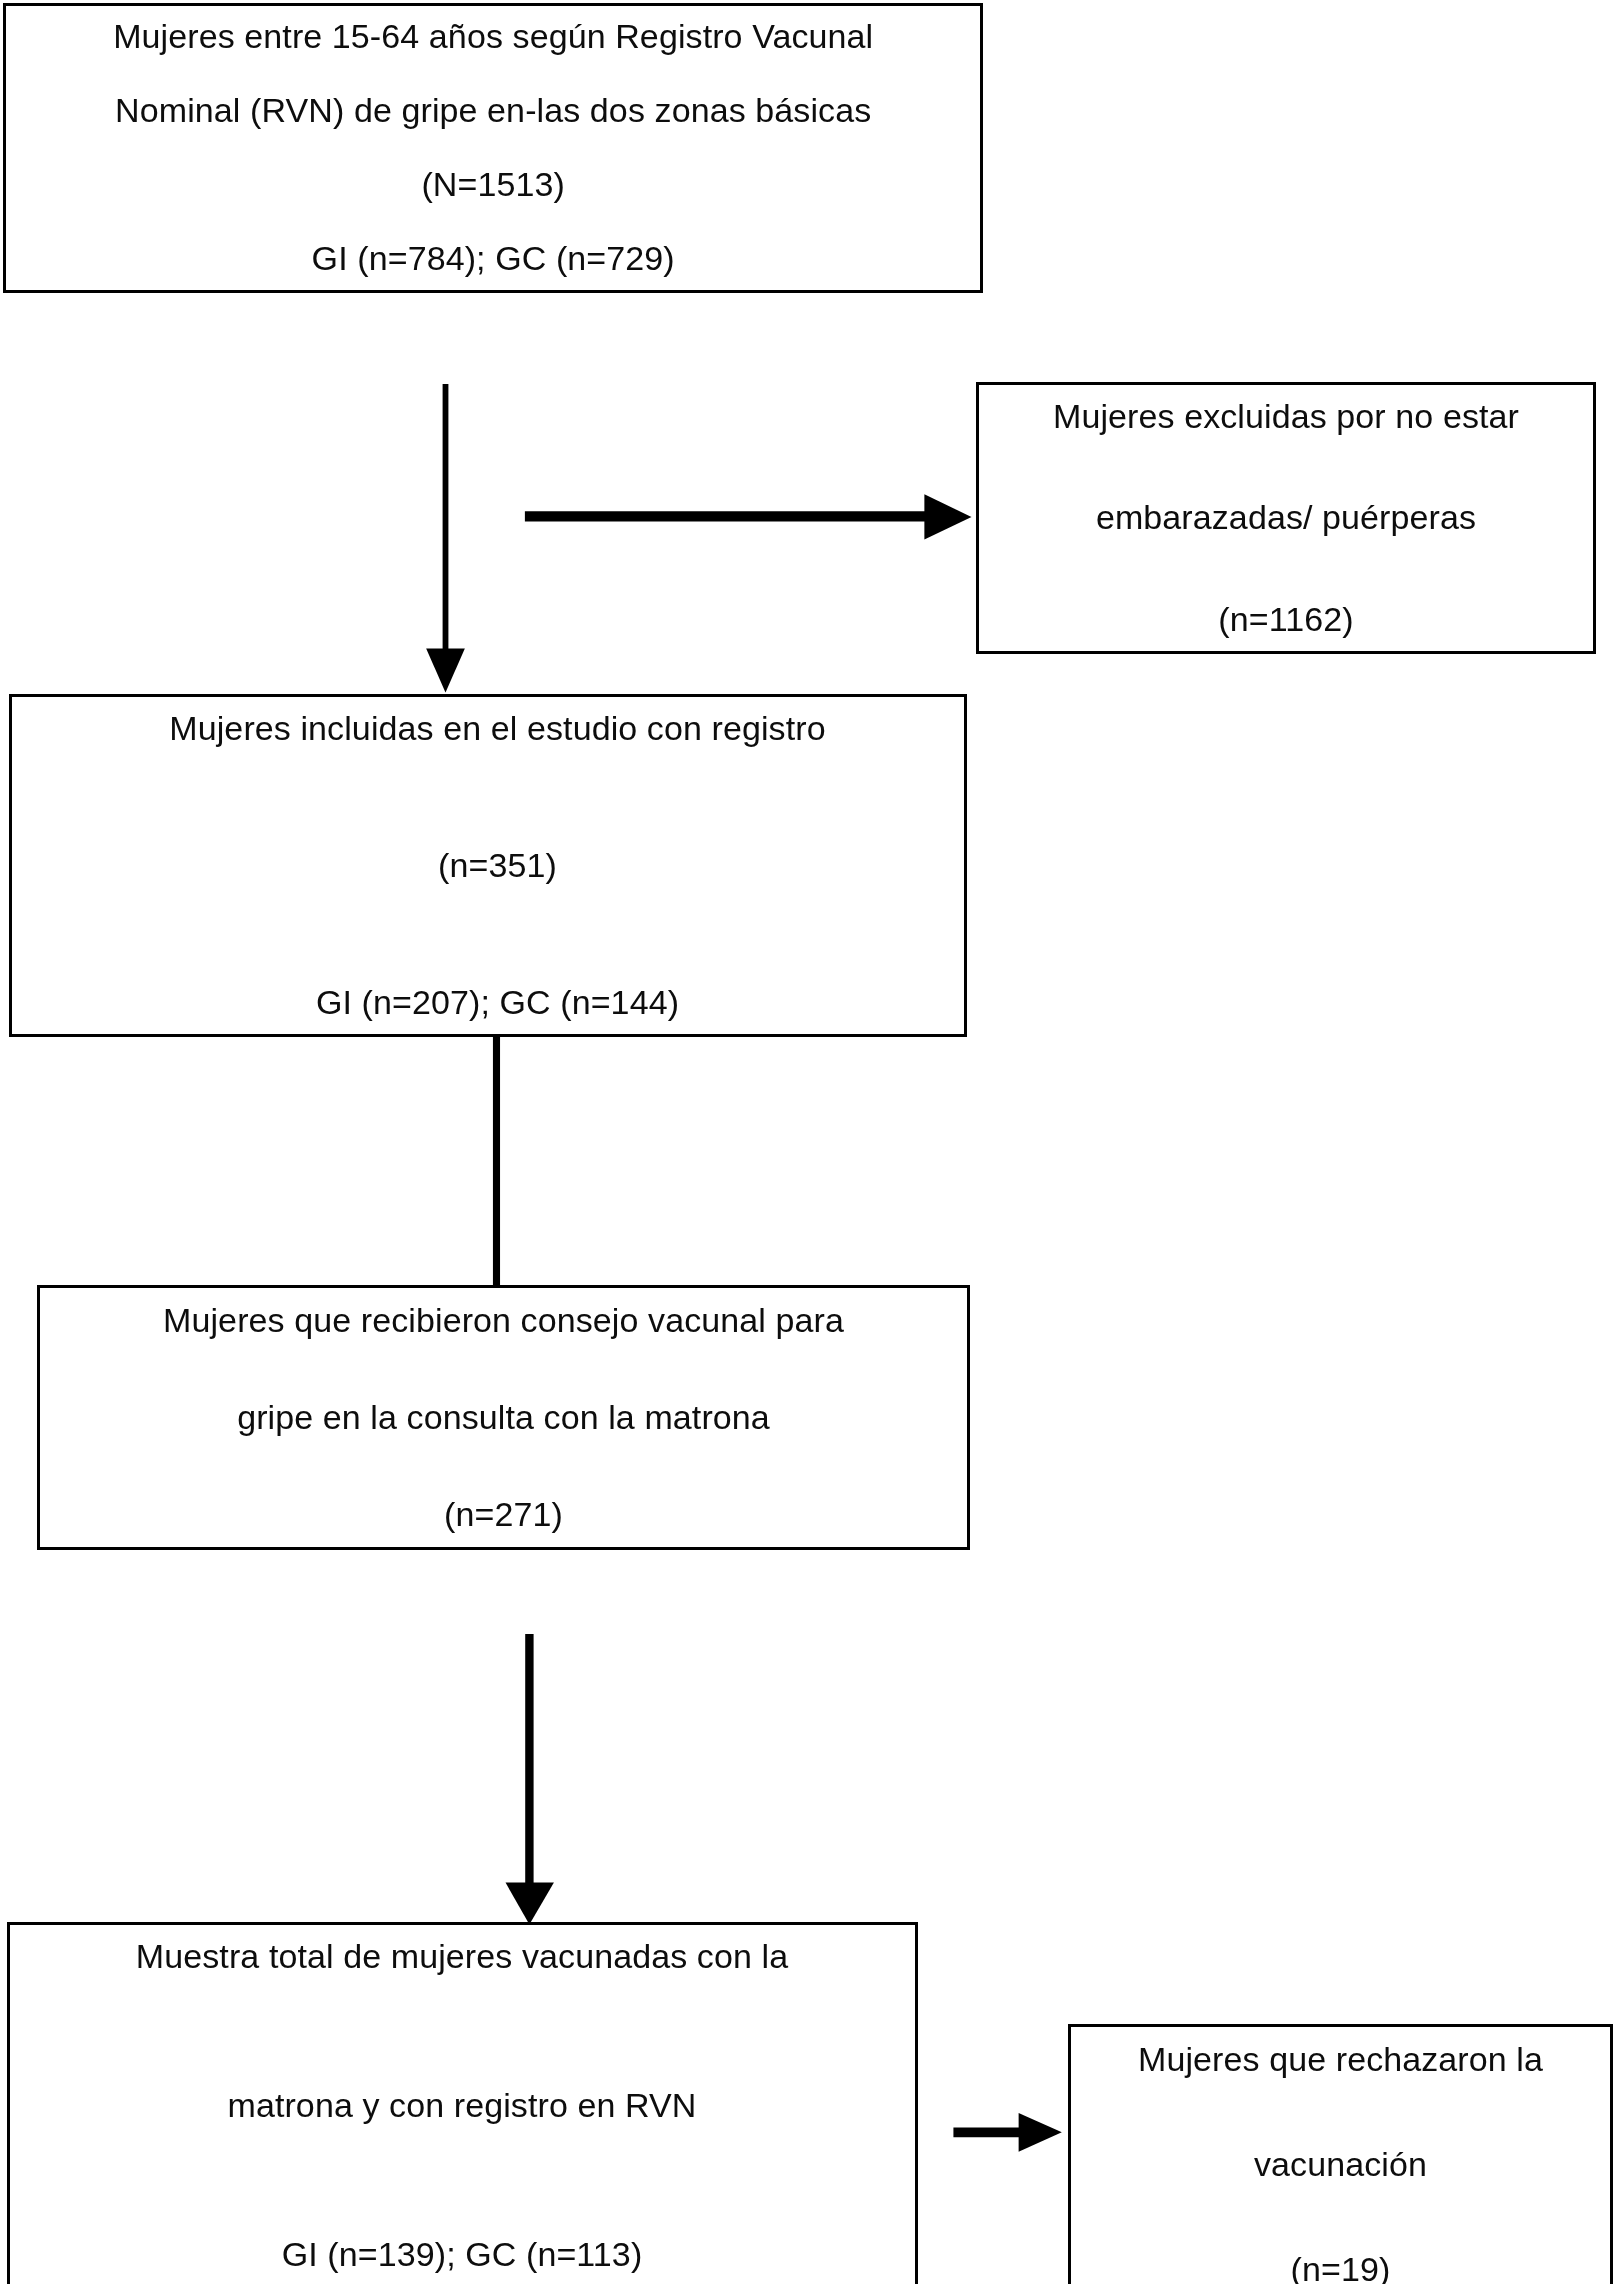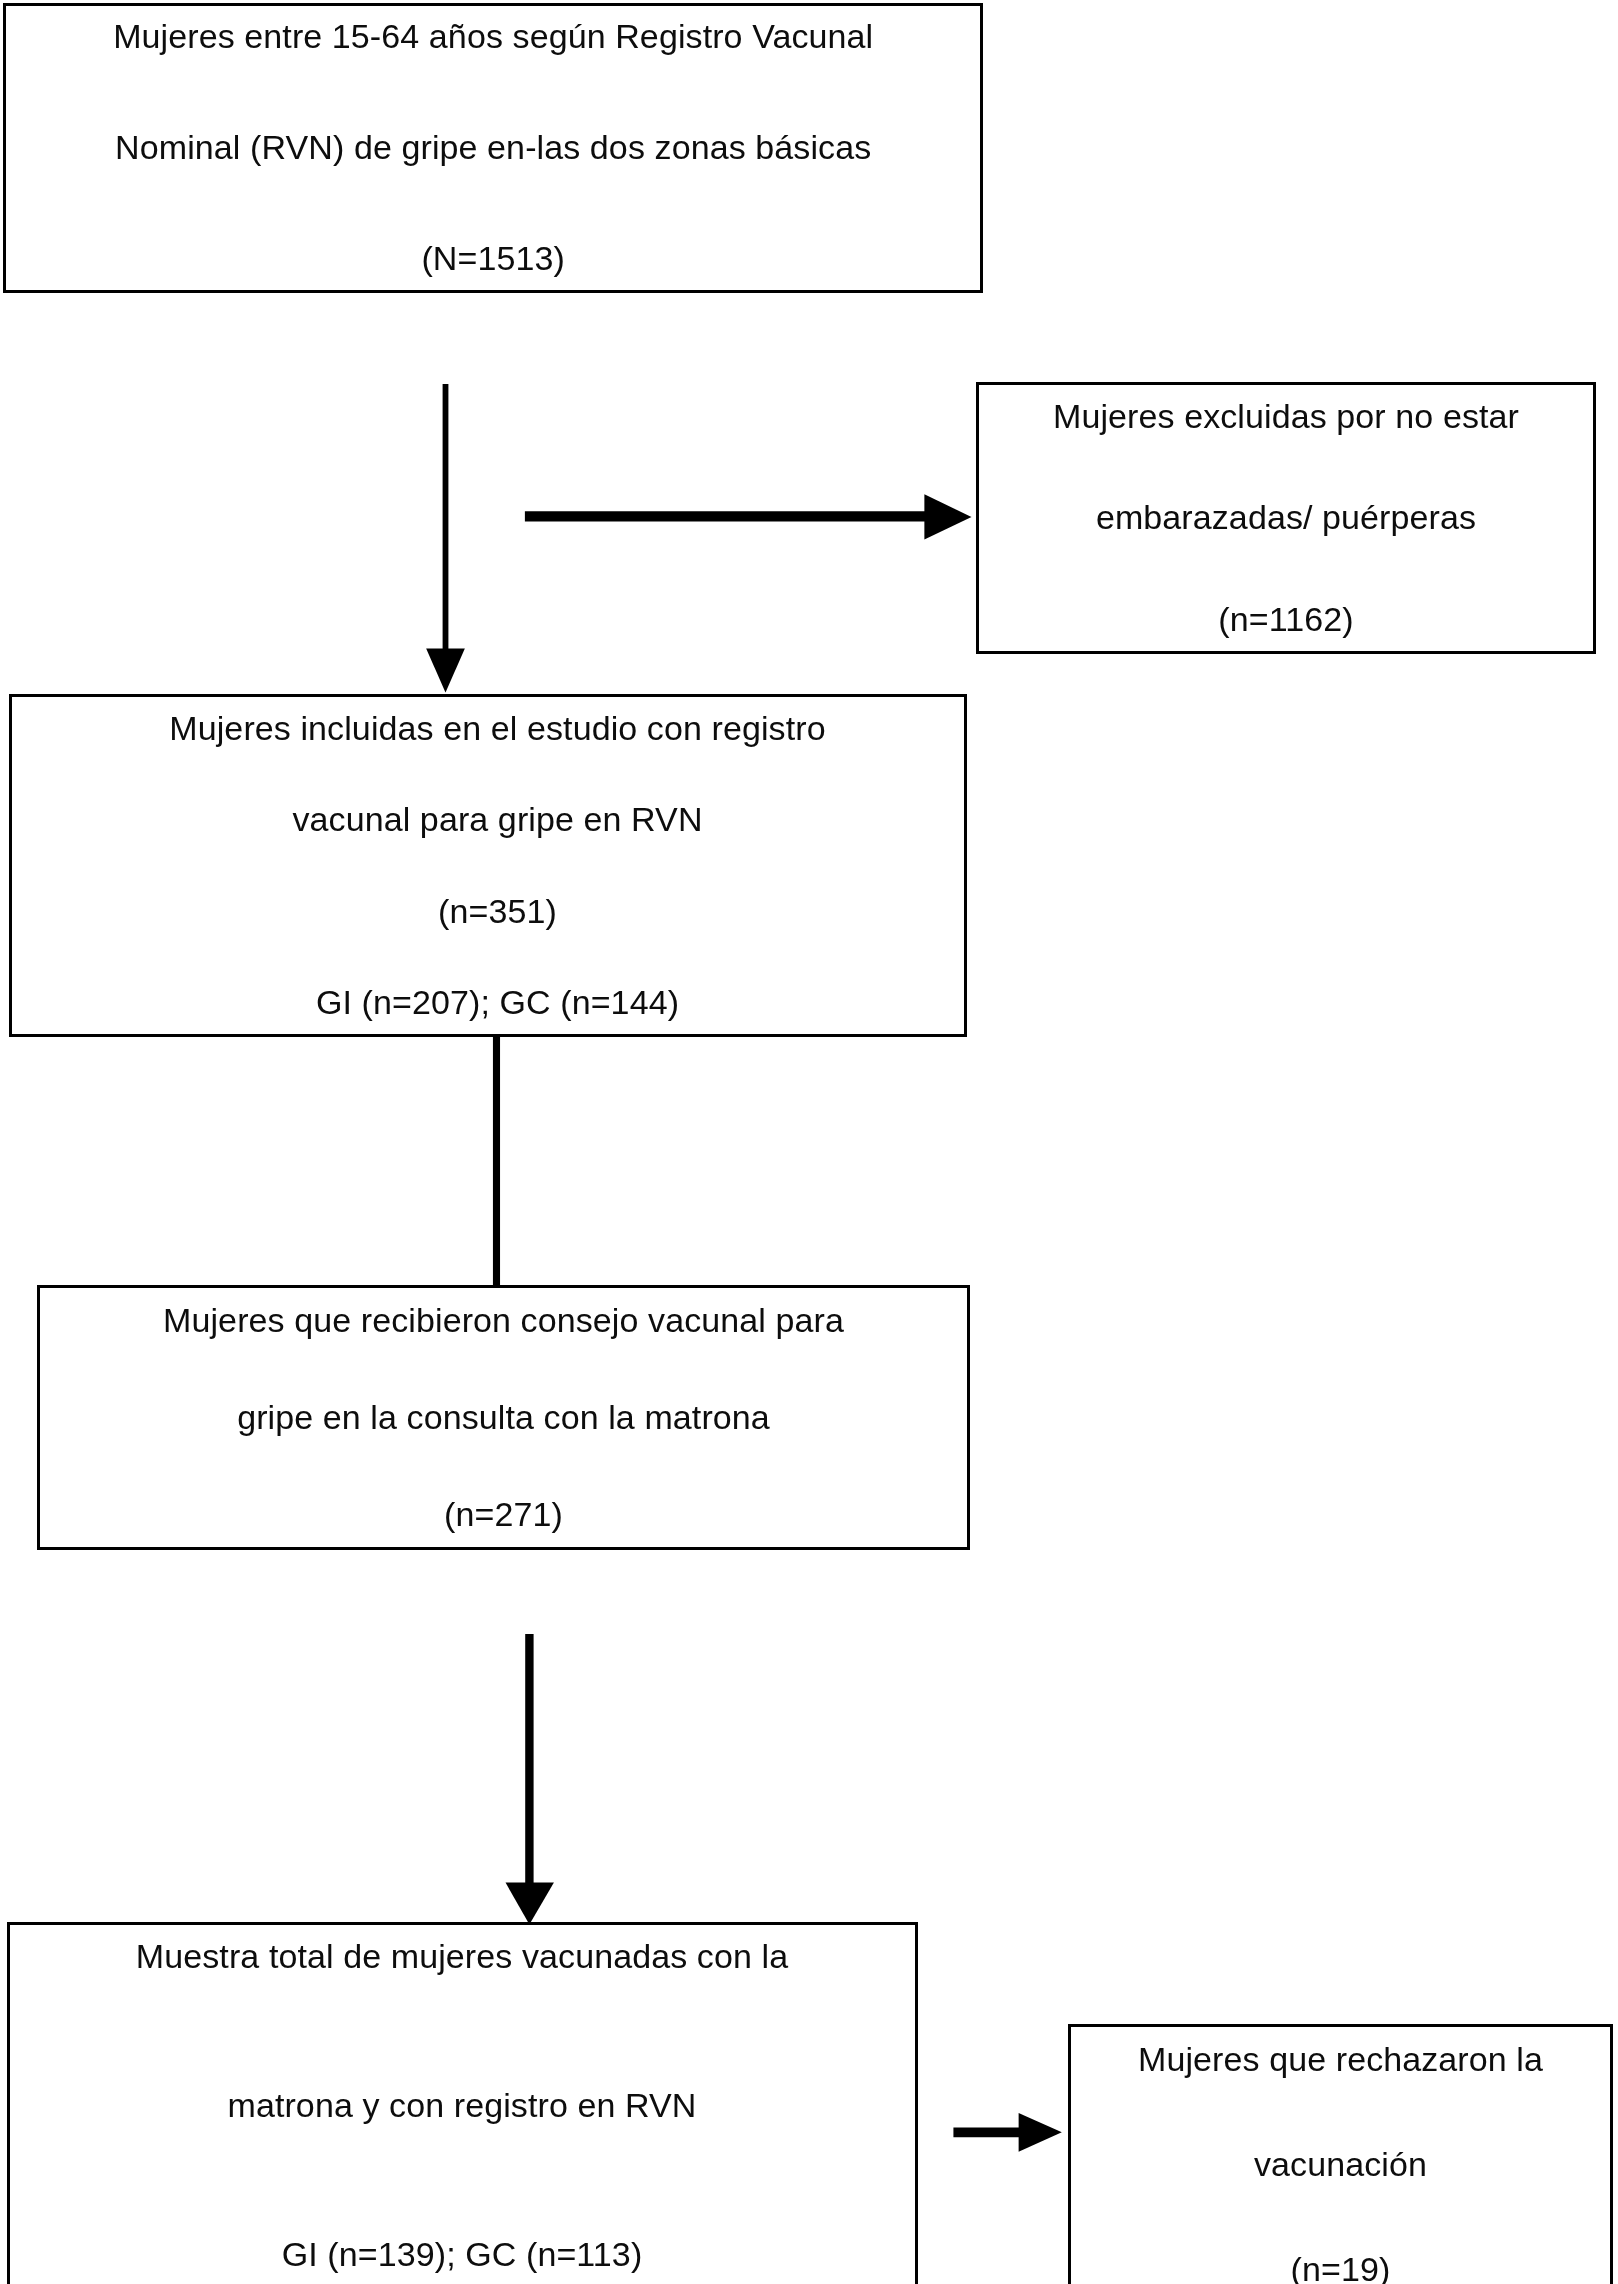--- a/index.html
+++ b/index.html
@@ -93,31 +93,31 @@
     <g>
       <line x1="1477" y1="3304" x2="1585" y2="3304" stroke="#000000" stroke-width="15"></line>
       <polygon points="1578,3274 1578,3334 1645,3304" fill="#000000"></polygon>
     </g>
   </svg>
 
   <div class="node-box node-1">
     <span class="node-line">Mujeres entre 15-64 años según Registro Vacunal</span>
     <span class="node-line">Nominal (RVN) de gripe en-las dos zonas básicas</span>
     <span class="node-line">(N=1513)</span>
+    <span class="node-line">GI (n=784); GC (n=729)</span>
   </div>
 
   <div class="node-box node-2">
     <span class="node-line">Mujeres excluidas por no estar</span>
     <span class="node-line">embarazadas/ puérperas</span>
     <span class="node-line">(n=1162)</span>
   </div>
 
   <div class="node-box node-3">
     <span class="node-line">Mujeres incluidas en el estudio con registro</span>
-    <span class="node-line">vacunal para gripe en RVN</span>
     <span class="node-line">(n=351)</span>
     <span class="node-line">GI (n=207); GC (n=144)</span>
   </div>
 
   <div class="node-box node-4">
     <span class="node-line">Mujeres que recibieron consejo vacunal para</span>
     <span class="node-line">gripe en la consulta con la matrona</span>
     <span class="node-line">(n=271)</span>
   </div>
 

